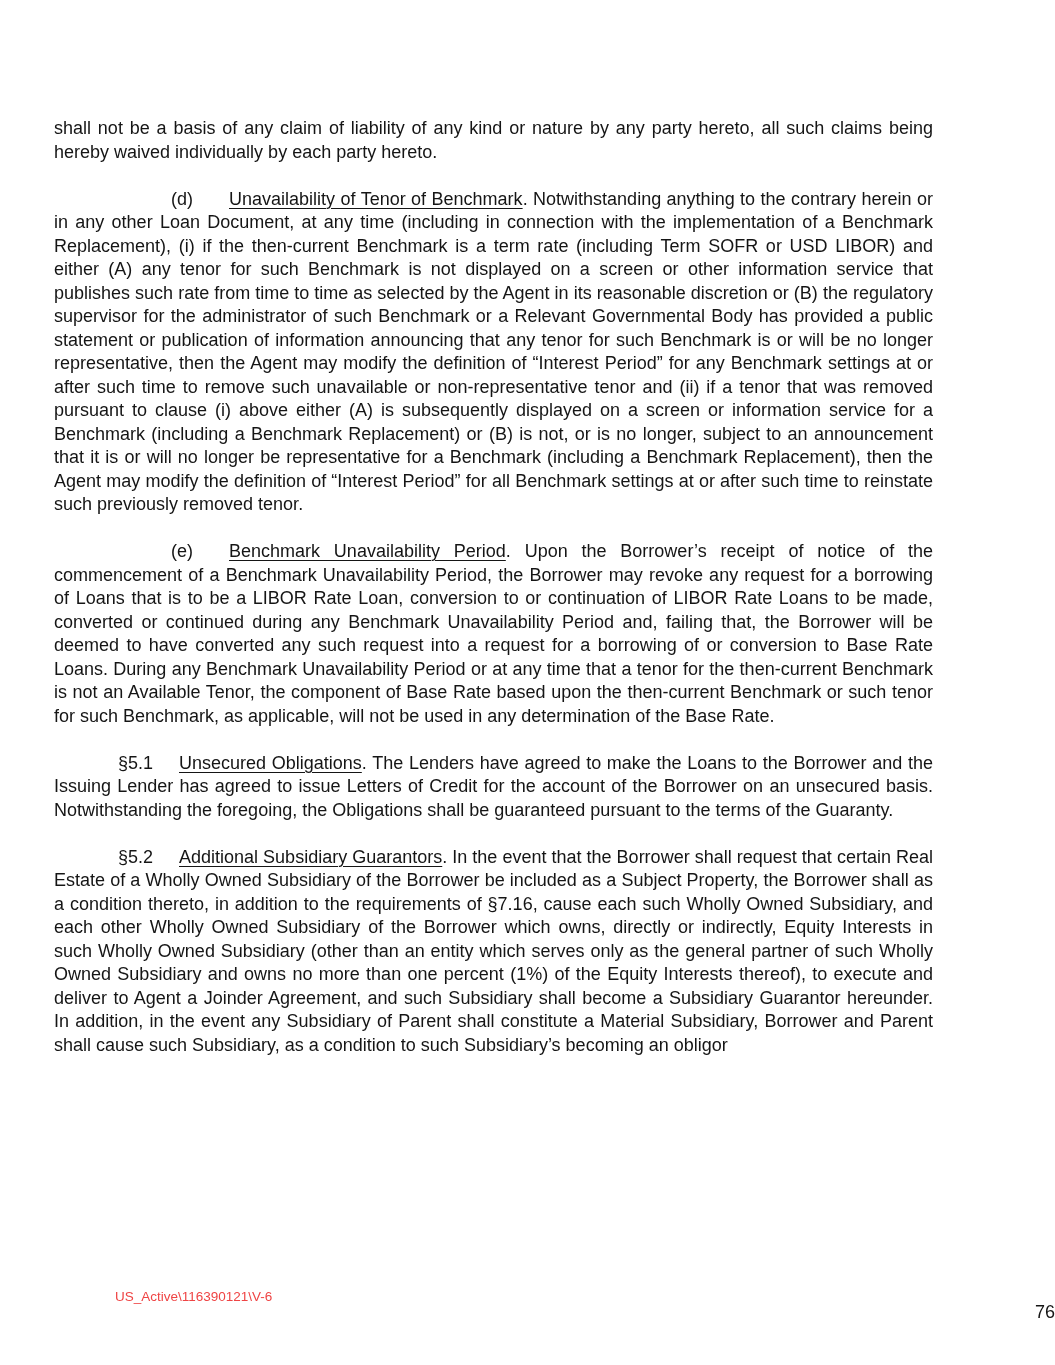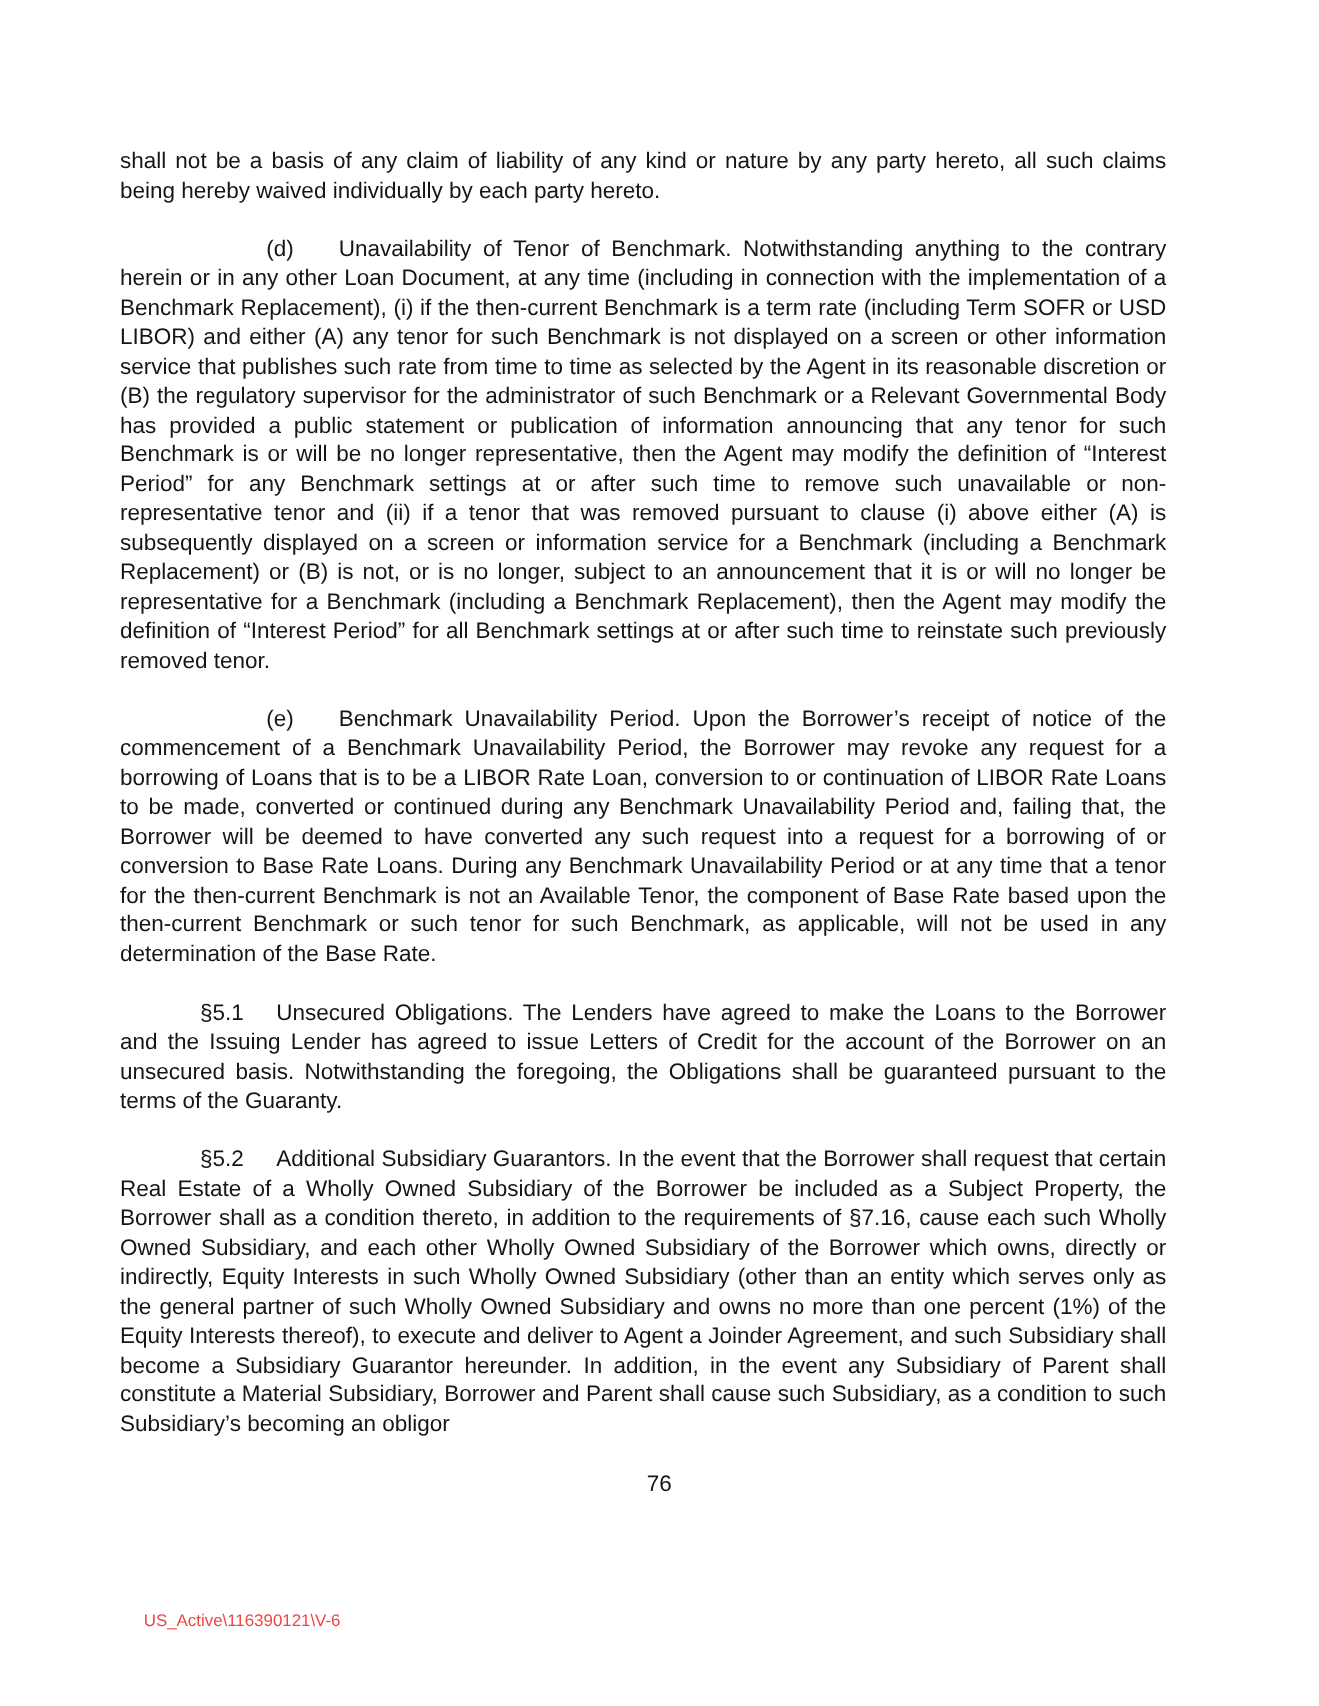--- a/index.html
+++ b/index.html
@@ -12,41 +12,42 @@
     width: 1055px;
     height: 1365px;
     background: #ffffff;
     overflow: hidden;
     font-family: "Liberation Sans", sans-serif;
     font-size: 18px;
     line-height: 23.5px;
     color: #151515;
   }
   .content {
-    padding: 117px 122px 0 96px;
+    padding: 117px 122px 0 54px;
   }
   p.para {
     margin: 0 0 23.5px 0;
     text-align: justify;
   }
   .indent-d { text-indent: 117px; }
   .indent-s { text-indent: 64px; }
   .label-d { display: inline-block; width: 58px; text-indent: 0; }
   .label-s { display: inline-block; width: 61px; text-indent: 0; }
   .label-s5 { display: inline-block; width: 64px; text-indent: 0; }
   .heading-underline {
+    text-decoration: underline;
     text-decoration-thickness: 1px;
     text-underline-offset: 3px;
   }
   .page-number {
     position: absolute;
-    top: 1176px;
+    top: 1301px;
     left: 0;
     width: 100%;
-    text-align: center;
+    text-align: right;
     font-size: 18px;
   }
   .footer-id {
     position: absolute;
     top: 1285px;
     left: 115px;
     font-size: 13.5px;
     color: #ef4444;
   }
 </style>

